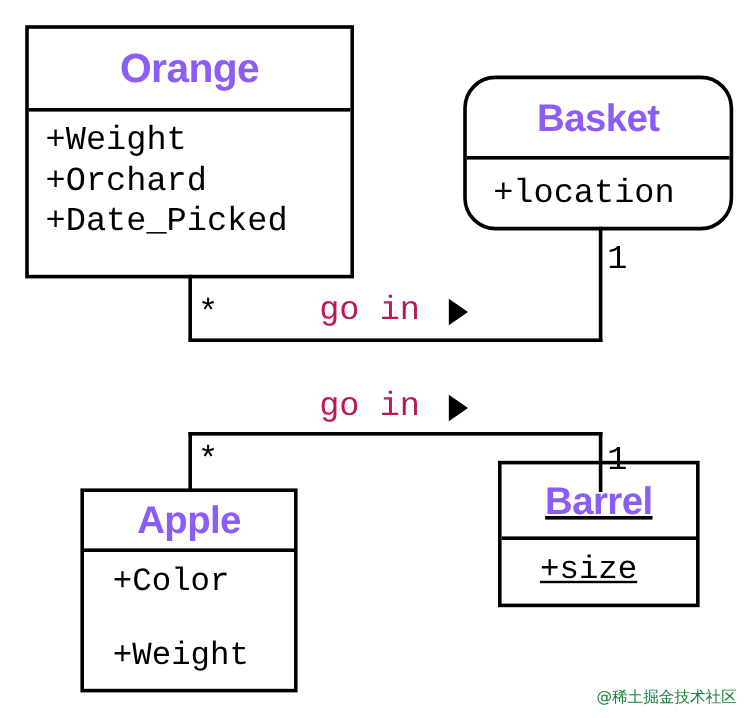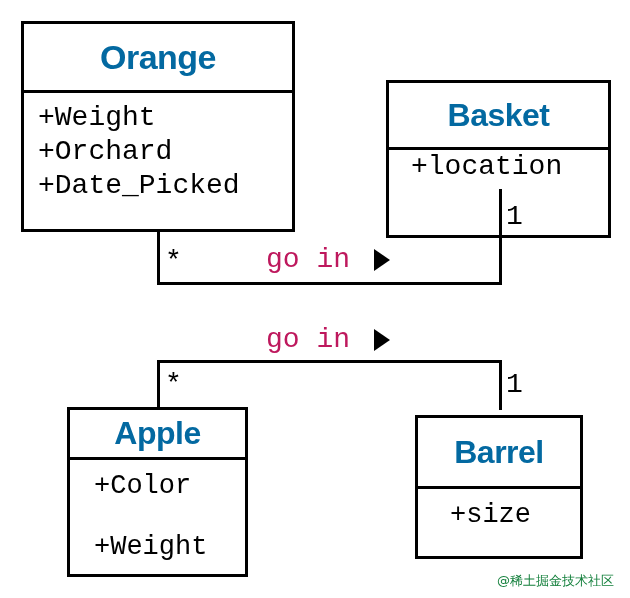--- a/index.html
+++ b/index.html
@@ -28,21 +28,21 @@
     display: flex;
     flex-direction: column;
   }
   .uml-class-name {
     box-sizing: border-box;
     display: flex;
     align-items: center;
     justify-content: center;
     font-family: "Liberation Sans", sans-serif;
     font-weight: bold;
-    color: #0369a1;
+    color: #8b5cf6;
     letter-spacing: -0.5px;
     white-space: nowrap;
     text-align: center;
   }
   .uml-class-attrs {
     box-sizing: border-box;
     border-top: 3px solid #000000;
     font-family: "Liberation Mono", monospace;
     color: #000000;
     display: flex;
@@ -52,21 +52,21 @@
   .uml-attr {
     white-space: pre;
     line-height: 1.22;
   }
 
   
   .c-orange .uml-class-name { height: 66px; font-size: 34px; }
   .c-orange .uml-class-attrs { padding: 8px 0 8px 14px; font-size: 28px; }
 
   .c-basket .uml-class-name { height: 64px; font-size: 32px; }
-  .c-basket .uml-class-attrs { padding: 0 0 8px 22px; font-size: 28px; }
+  .c-basket .uml-class-attrs { padding: 12px 0 8px 22px; font-size: 28px; }
 
   .c-apple .uml-class-name { height: 80px; font-size: 32px; }
   .c-apple .uml-class-attrs { padding: 10px 0 10px 24px; font-size: 27px; gap: 28px; }
 
   .c-barrel .uml-class-name { height: 68px; font-size: 32px; }
   .c-barrel .uml-class-attrs { padding: 10px 16px 10px 32px; font-size: 27px; }
 
   
   .edge-h {
     position: absolute;
@@ -124,36 +124,36 @@
 
   <div class="uml-class c-orange" style="left:21px; top:21px; width:274px; height:211px;">
     <div class="uml-class-name">Orange</div>
     <div class="uml-class-attrs">
       <div class="uml-attr">+Weight</div>
       <div class="uml-attr">+Orchard</div>
       <div class="uml-attr">+Date_Picked</div>
     </div>
   </div>
 
-  <div class="uml-class c-basket" style="left:386px; top:80px; width:225px; height:158px;">
+  <div class="uml-class c-basket" style="left:386px; top:63px; width:225px; height:129px;border-radius:27px;">
     <div class="uml-class-name">Basket</div>
     <div class="uml-class-attrs">
       <div class="uml-attr">+location</div>
     </div>
   </div>
 
   <div class="uml-class c-apple" style="left:67px; top:407px; width:181px; height:170px;">
     <div class="uml-class-name">Apple</div>
     <div class="uml-class-attrs">
       <div class="uml-attr">+Color</div>
       <div class="uml-attr">+Weight</div>
     </div>
   </div>
 
-  <div class="uml-class c-barrel" style="left:415px; top:415px; width:168px; height:144px;">
+  <div class="uml-class c-barrel" style="left:415px; top:384px; width:168px; height:122px;text-decoration:underline;">
     <div class="uml-class-name">Barrel</div>
     <div class="uml-class-attrs">
       <div class="uml-attr">+size</div>
     </div>
   </div>
 
   <div class="edge-v" style="left:157px; top:229px; height:54px;"></div>
   <div class="edge-h" style="left:157px; top:282px; width:345px;"></div>
   <div class="edge-v" style="left:499px; top:189px; height:96px;"></div>
 

